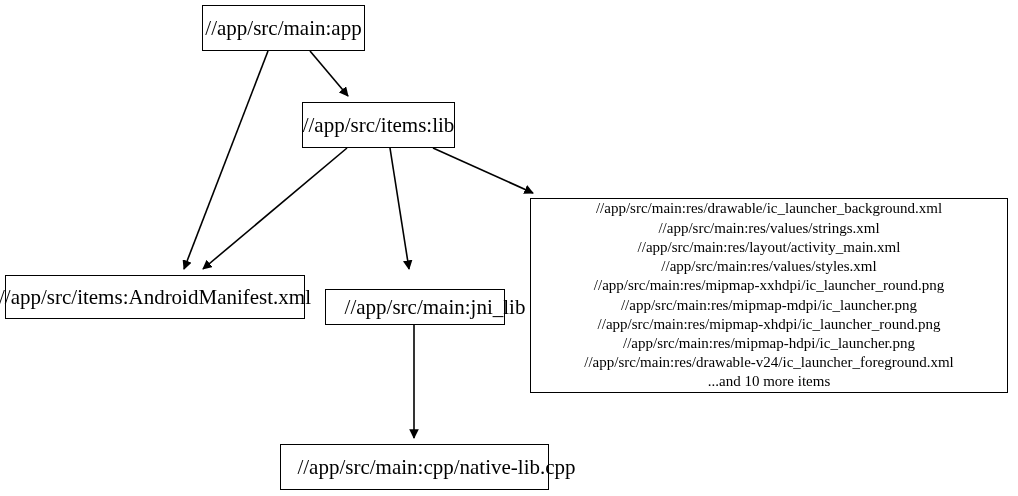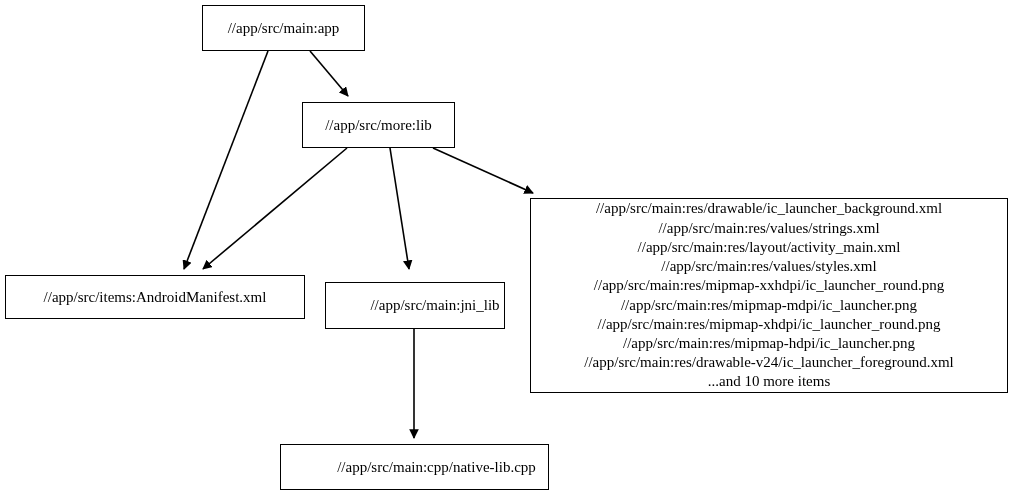--- a/index.html
+++ b/index.html
@@ -26,33 +26,33 @@
   .node {
     position: absolute;
     box-sizing: border-box;
     border: 1px solid #000000;
     background: #ffffff;
     display: flex;
     align-items: center;
     justify-content: center;
     text-align: center;
     color: #000000;
-    font-size: 15px;
+    font-size: 21px;
     line-height: 19px;
     white-space: pre;
   }
   .node-label {
     display: block;
     white-space: pre;
   }
   
   #node-app      { left: 202px; top: 5px;   width: 163px; height: 46px; }
   #node-lib      { left: 302px; top: 102px; width: 153px; height: 46px; }
   #node-manifest { left: 5px;   top: 275px; width: 300px; height: 44px; }
-  #node-jni      { left: 325px; top: 282px; width: 180px; height: 47px; padding-left: 40px; }
+  #node-jni      { left: 325px; top: 289px; width: 180px; height: 36px; padding-left: 40px; }
   #node-cpp      { left: 280px; top: 444px; width: 269px; height: 46px; padding-left: 44px; }
   
   #node-res      { left: 530px; top: 198px; width: 478px; height: 195px;
                    font-size: 15px; line-height: 19.2px; }
 </style>
 </head>
 <body>
 
 <div id="canvas">
 
@@ -74,21 +74,21 @@
     <line x1="433" y1="148" x2="533" y2="193" stroke="#000000" stroke-width="1.6" marker-end="url(#arrow)"></line>
 
     <line x1="414" y1="319" x2="414" y2="438" stroke="#000000" stroke-width="1.6" marker-end="url(#arrow)"></line>
   </svg>
 
   <div class="node" id="node-app">
     <span class="node-label">//app/src/main:app</span>
   </div>
 
   <div class="node" id="node-lib">
-    <span class="node-label">//app/src/more:lib</span>
+    <span class="node-label">//app/src/items:lib</span>
   </div>
 
   <div class="node" id="node-manifest">
     <span class="node-label">//app/src/items:AndroidManifest.xml</span>
   </div>
 
   <div class="node" id="node-jni">
     <span class="node-label">//app/src/main:jni_lib</span>
   </div>
 

